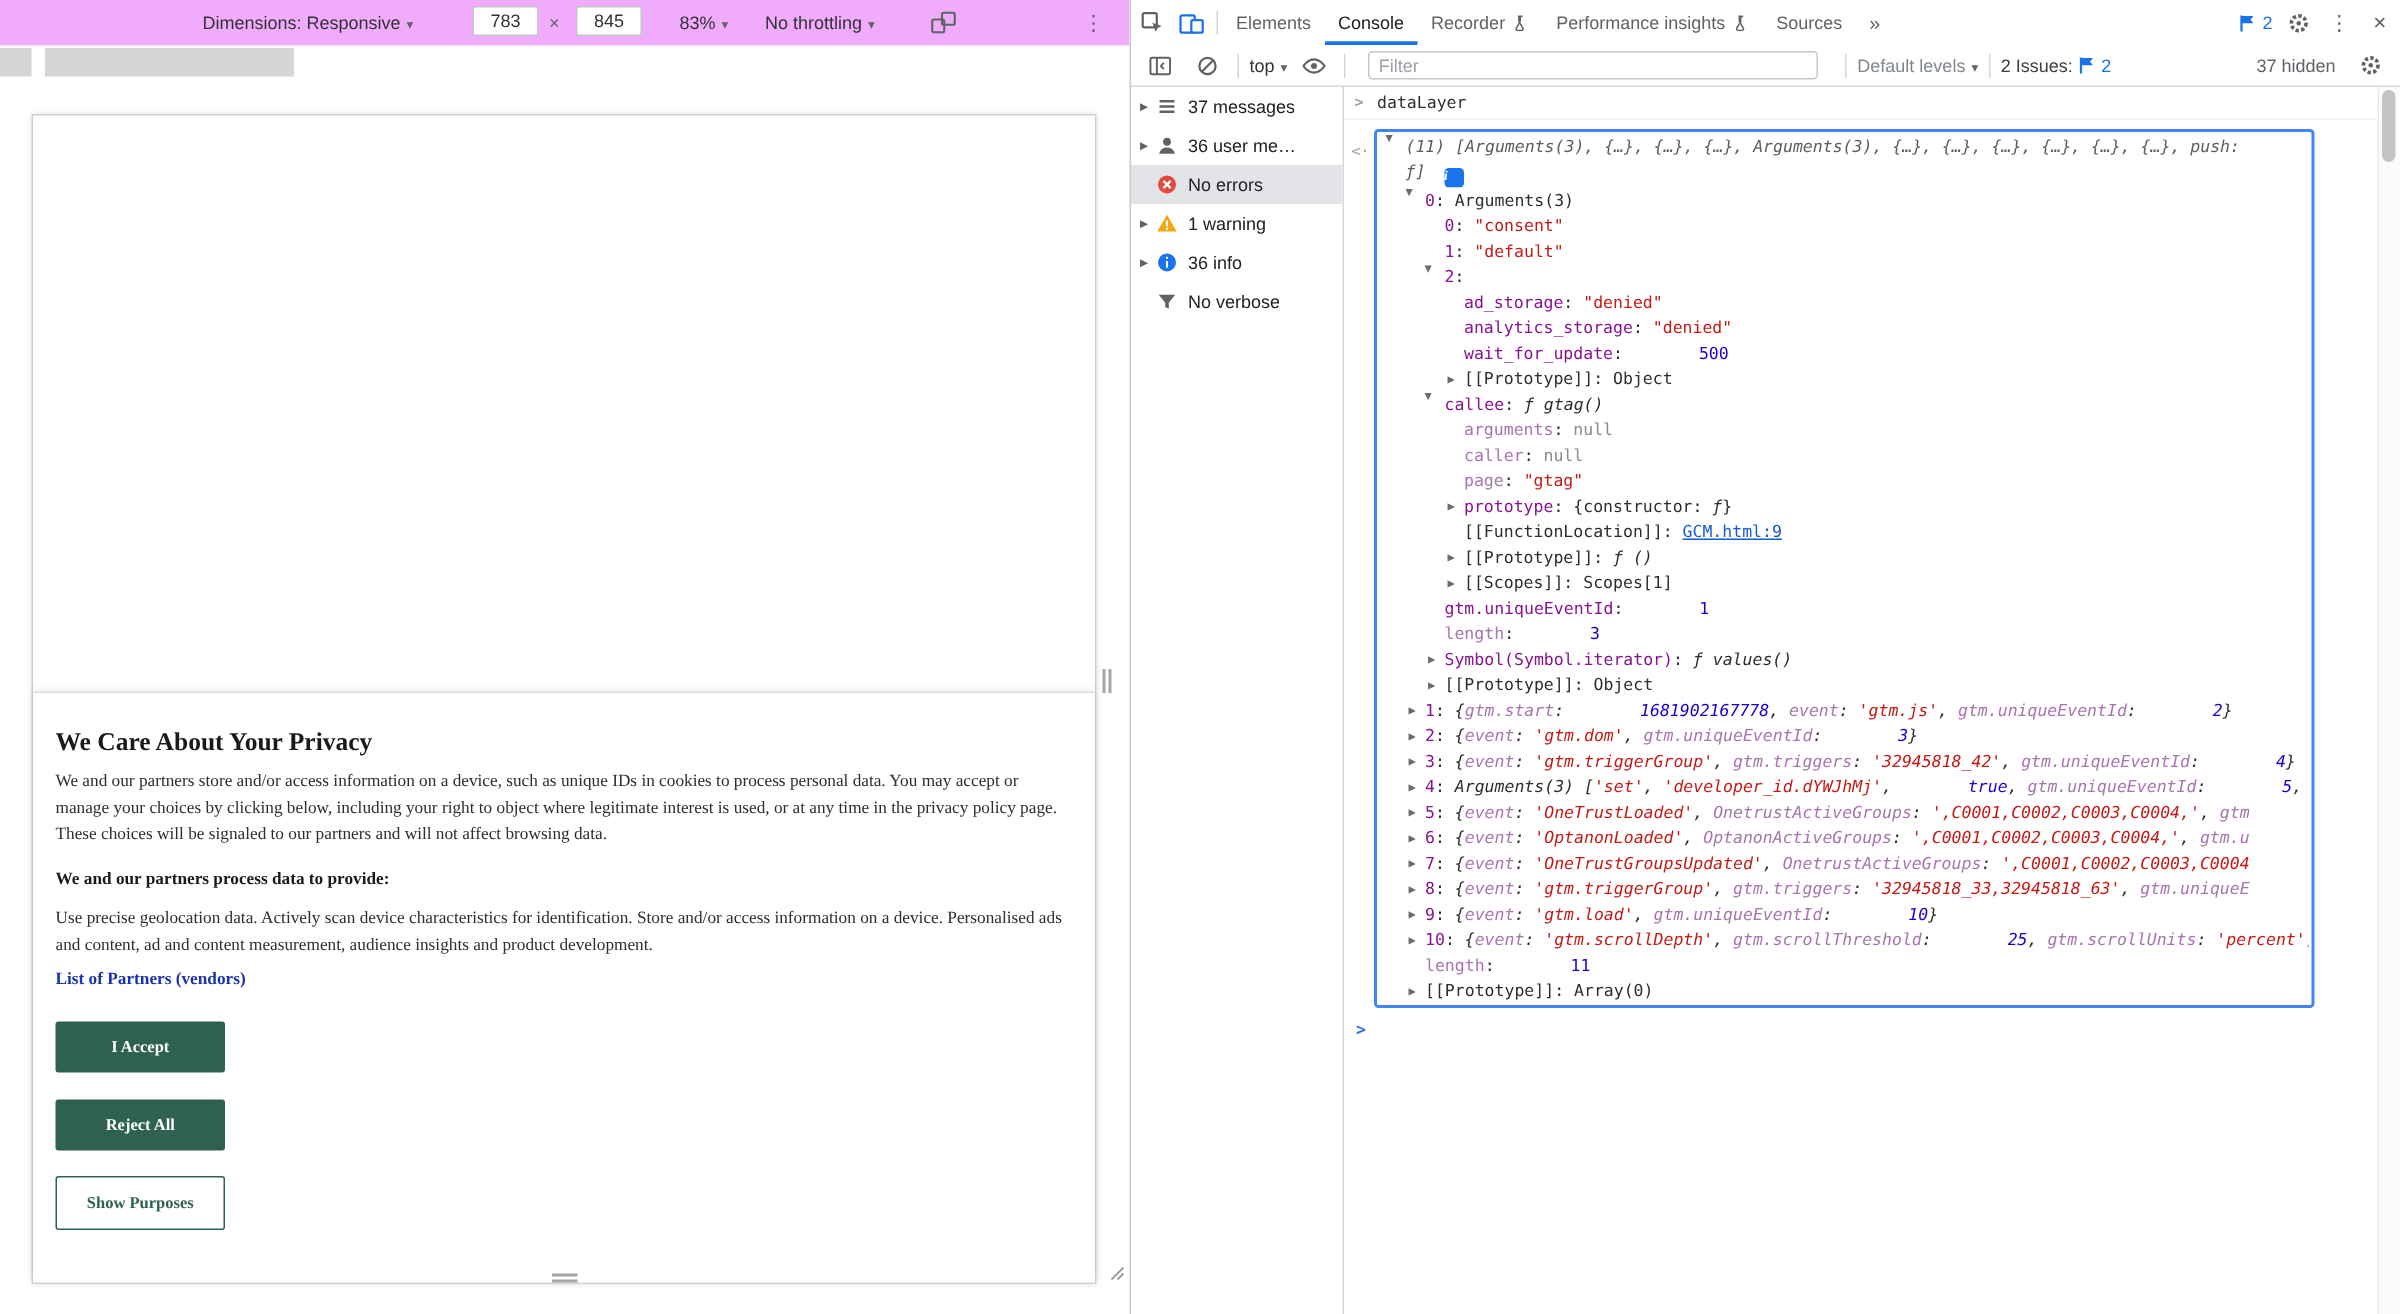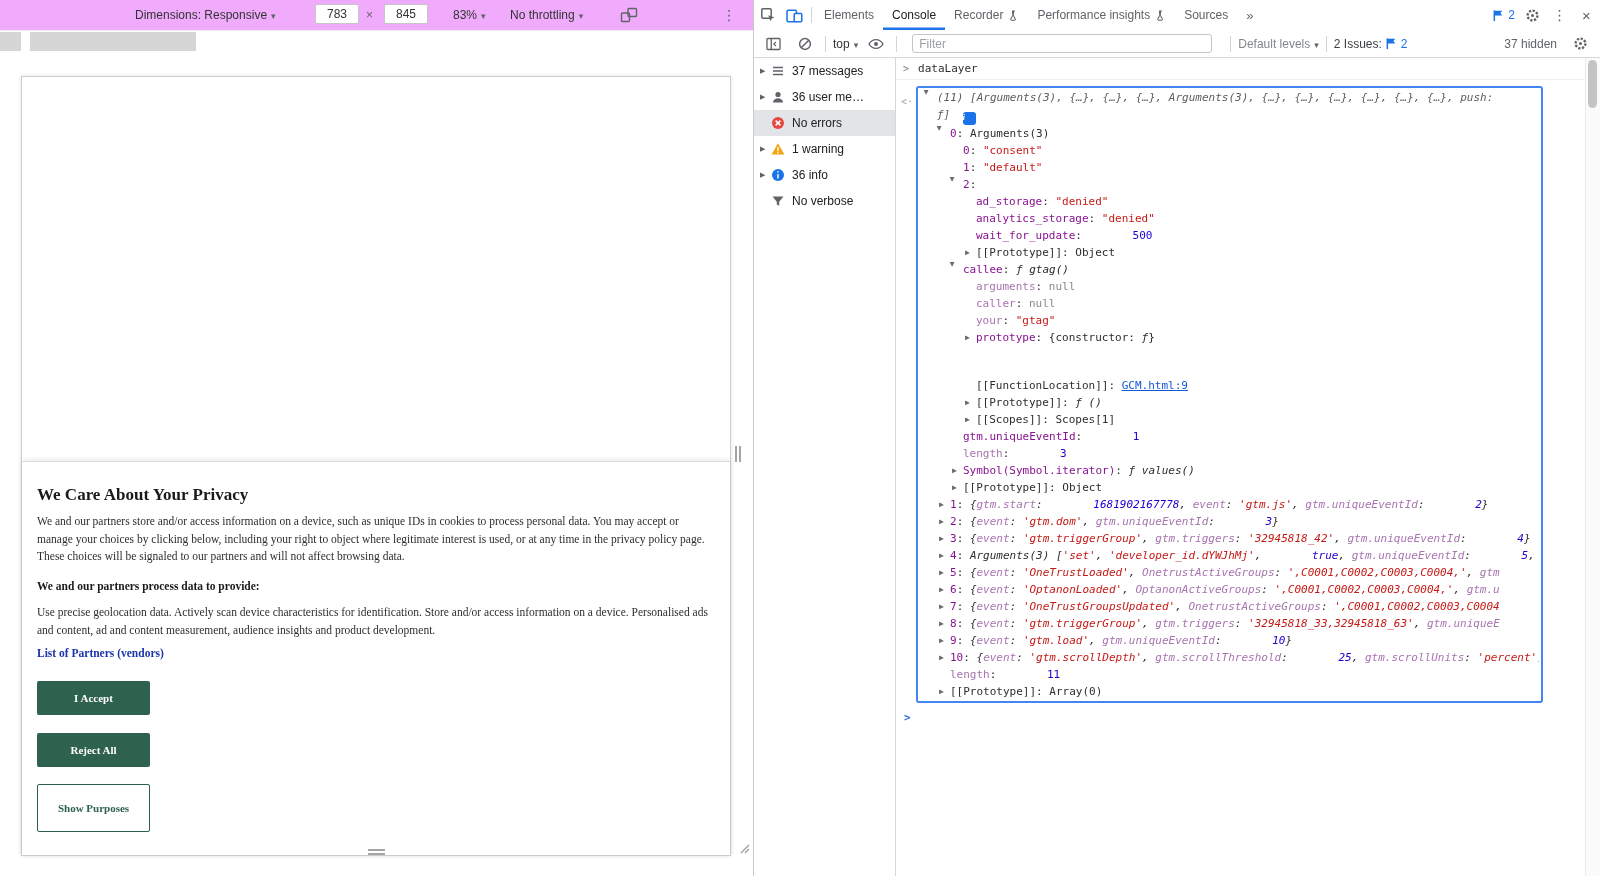--- a/index.html
+++ b/index.html
@@ -28,21 +28,21 @@
   .c-title{position:absolute;left:15px;top:23px;font-size:17px;font-weight:bold;color:#1a1a1a;}
   .c-para{position:absolute;left:15px;margin:0;width:672px;font-size:11.5px;line-height:17.5px;color:#2e2e2e;}
   .c-para.p1{top:51px;}
   .c-sub{position:absolute;left:15px;top:118px;font-size:11.5px;font-weight:bold;color:#1a1a1a;}
   .c-para.p2{top:142px;}
   .c-link{position:absolute;left:15px;top:185px;font-size:11.5px;font-weight:bold;color:#1b34ad;cursor:pointer;}
   .c-btn{position:absolute;left:15px;width:113px;height:34px;border:none;border-radius:2px;
          background:#2e624e;color:#fff;font-family:"Liberation Serif",serif;font-size:11px;font-weight:bold;cursor:pointer;}
   .c-btn.accept{top:219px;}
   .c-btn.reject{top:271px;}
-  .c-btn.outline{top:322px;height:48px;background:#fff;border:1px solid #2e624e;color:#2e624e;}
+  .c-btn.outline{top:322px;height:36px;background:#fff;border:1px solid #2e624e;color:#2e624e;}
   
   .handle-right{position:absolute;left:735px;top:415px;display:flex;gap:2px;cursor:ew-resize;}
   .handle-right i{display:block;width:2px;height:16px;background:#a5a5a5;}
   .handle-bottom{position:absolute;left:368px;top:818px;display:flex;flex-direction:column;gap:2px;cursor:ns-resize;}
   .handle-bottom i{display:block;width:17px;height:2px;background:#a5a5a5;}
   .handle-corner{position:absolute;left:740px;top:813px;cursor:nwse-resize;}
   
   .dt-panel{position:absolute;left:753px;top:0;width:847px;height:876px;background:#fff;
             border-left:1px solid #c9c9c9;box-sizing:border-box;font-size:12px;}
   .dt-tabbar{position:absolute;left:0;right:0;top:0;height:30px;border-bottom:1px solid #d7d7d7;
@@ -329,23 +329,23 @@
             <div class="crow" style="padding-left: 32px;"><span class="tri hide">▶</span><span class="t-k">0</span><span class="t-p">: </span><span class="t-s">"consent"</span></div>
             <div class="crow" style="padding-left: 32px;"><span class="tri hide">▶</span><span class="t-k">1</span><span class="t-p">: </span><span class="t-s">"default"</span></div>
             <div class="crow" style="padding-left: 32px;"><span class="tri open">▶</span><span class="t-k">2</span><span class="t-p">:</span></div>
             <div class="crow" style="padding-left: 45px;"><span class="tri hide">▶</span><span class="t-k">ad_storage</span><span class="t-p">: </span><span class="t-s">"denied"</span></div>
             <div class="crow" style="padding-left: 45px;"><span class="tri hide">▶</span><span class="t-k">analytics_storage</span><span class="t-p">: </span><span class="t-s">"denied"</span></div>
             <div class="crow" style="padding-left: 45px;"><span class="tri hide">▶</span><span class="t-k">wait_for_update</span><span class="t-p">: </span><span class="t-n">500</span></div>
             <div class="crow" style="padding-left: 45px;"><span class="tri">▶</span><span class="t-p">[[Prototype]]</span><span class="t-p">: </span><span class="t-p">Object</span></div>
             <div class="crow" style="padding-left: 32px;"><span class="tri open">▶</span><span class="t-k">callee</span><span class="t-p">: </span><span class="t-f">ƒ gtag()</span></div>
             <div class="crow" style="padding-left: 45px;"><span class="tri hide">▶</span><span class="t-kd">arguments</span><span class="t-p">: </span><span class="t-nl">null</span></div>
             <div class="crow" style="padding-left: 45px;"><span class="tri hide">▶</span><span class="t-kd">caller</span><span class="t-p">: </span><span class="t-nl">null</span></div>
-            <div class="crow" style="padding-left: 45px;"><span class="tri hide">▶</span><span class="t-kd">your</span><span class="t-p">: </span><span class="t-s">"gtag"</span></div>
+            <div class="crow" style="padding-left: 45px;"><span class="tri hide">▶</span><span class="t-kd">page</span><span class="t-p">: </span><span class="t-s">"gtag"</span></div>
             <div class="crow" style="padding-left: 45px;"><span class="tri">▶</span><span class="t-k">prototype</span><span class="t-p">: </span><span class="t-p">{constructor: </span><span class="t-f">ƒ</span><span class="t-p">}</span></div>
-            <div class="crow" style="padding-left: 45px; margin-top: 31px;"><span class="tri hide">▶</span><span class="t-p">[[FunctionLocation]]</span><span class="t-p">: </span><span class="t-lnk">GCM.html:9</span></div>
+            <div class="crow" style="padding-left: 45px;"><span class="tri hide">▶</span><span class="t-p">[[FunctionLocation]]</span><span class="t-p">: </span><span class="t-lnk">GCM.html:9</span></div>
             <div class="crow" style="padding-left: 45px;"><span class="tri">▶</span><span class="t-p">[[Prototype]]</span><span class="t-p">: </span><span class="t-f">ƒ ()</span></div>
             <div class="crow" style="padding-left: 45px;"><span class="tri">▶</span><span class="t-p">[[Scopes]]</span><span class="t-p">: </span><span class="t-p">Scopes[1]</span></div>
             <div class="crow" style="padding-left: 32px;"><span class="tri hide">▶</span><span class="t-k">gtm.uniqueEventId</span><span class="t-p">: </span><span class="t-n">1</span></div>
             <div class="crow" style="padding-left: 32px;"><span class="tri hide">▶</span><span class="t-kd">length</span><span class="t-p">: </span><span class="t-n">3</span></div>
             <div class="crow" style="padding-left: 32px;"><span class="tri">▶</span><span class="t-k">Symbol(Symbol.iterator)</span><span class="t-p">: </span><span class="t-f">ƒ values()</span></div>
             <div class="crow" style="padding-left: 32px;"><span class="tri">▶</span><span class="t-p">[[Prototype]]</span><span class="t-p">: </span><span class="t-p">Object</span></div>
             <div class="crow" style="padding-left: 19px;"><span class="tri">▶</span><span class="t-k">1</span><span class="t-p">: </span><span class="t-p it">{</span><span class="t-kd it">gtm.start</span><span class="t-p it">: </span><span class="t-n it">1681902167778</span><span class="t-p it">, </span><span class="t-kd it">event</span><span class="t-p it">: </span><span class="t-s it">'gtm.js'</span><span class="t-p it">, </span><span class="t-kd it">gtm.uniqueEventId</span><span class="t-p it">: </span><span class="t-n it">2</span><span class="t-p it">}</span></div>
             <div class="crow" style="padding-left: 19px;"><span class="tri">▶</span><span class="t-k">2</span><span class="t-p">: </span><span class="t-p it">{</span><span class="t-kd it">event</span><span class="t-p it">: </span><span class="t-s it">'gtm.dom'</span><span class="t-p it">, </span><span class="t-kd it">gtm.uniqueEventId</span><span class="t-p it">: </span><span class="t-n it">3</span><span class="t-p it">}</span></div>
             <div class="crow" style="padding-left: 19px;"><span class="tri">▶</span><span class="t-k">3</span><span class="t-p">: </span><span class="t-p it">{</span><span class="t-kd it">event</span><span class="t-p it">: </span><span class="t-s it">'gtm.triggerGroup'</span><span class="t-p it">, </span><span class="t-kd it">gtm.triggers</span><span class="t-p it">: </span><span class="t-s it">'32945818_42'</span><span class="t-p it">, </span><span class="t-kd it">gtm.uniqueEventId</span><span class="t-p it">: </span><span class="t-n it">4</span><span class="t-p it">}</span></div>
             <div class="crow" style="padding-left: 19px;"><span class="tri">▶</span><span class="t-k">4</span><span class="t-p">: </span><span class="t-p it">Arguments(3) [</span><span class="t-s it">'set'</span><span class="t-p it">, </span><span class="t-s it">'developer_id.dYWJhMj'</span><span class="t-p it">, </span><span class="t-n it">true</span><span class="t-p it">, </span><span class="t-kd it">gtm.uniqueEventId</span><span class="t-p it">: </span><span class="t-n it">5</span><span class="t-p it">, </span><span class="t-kd it">callee</span><span class="t-p it">:</span></div>

